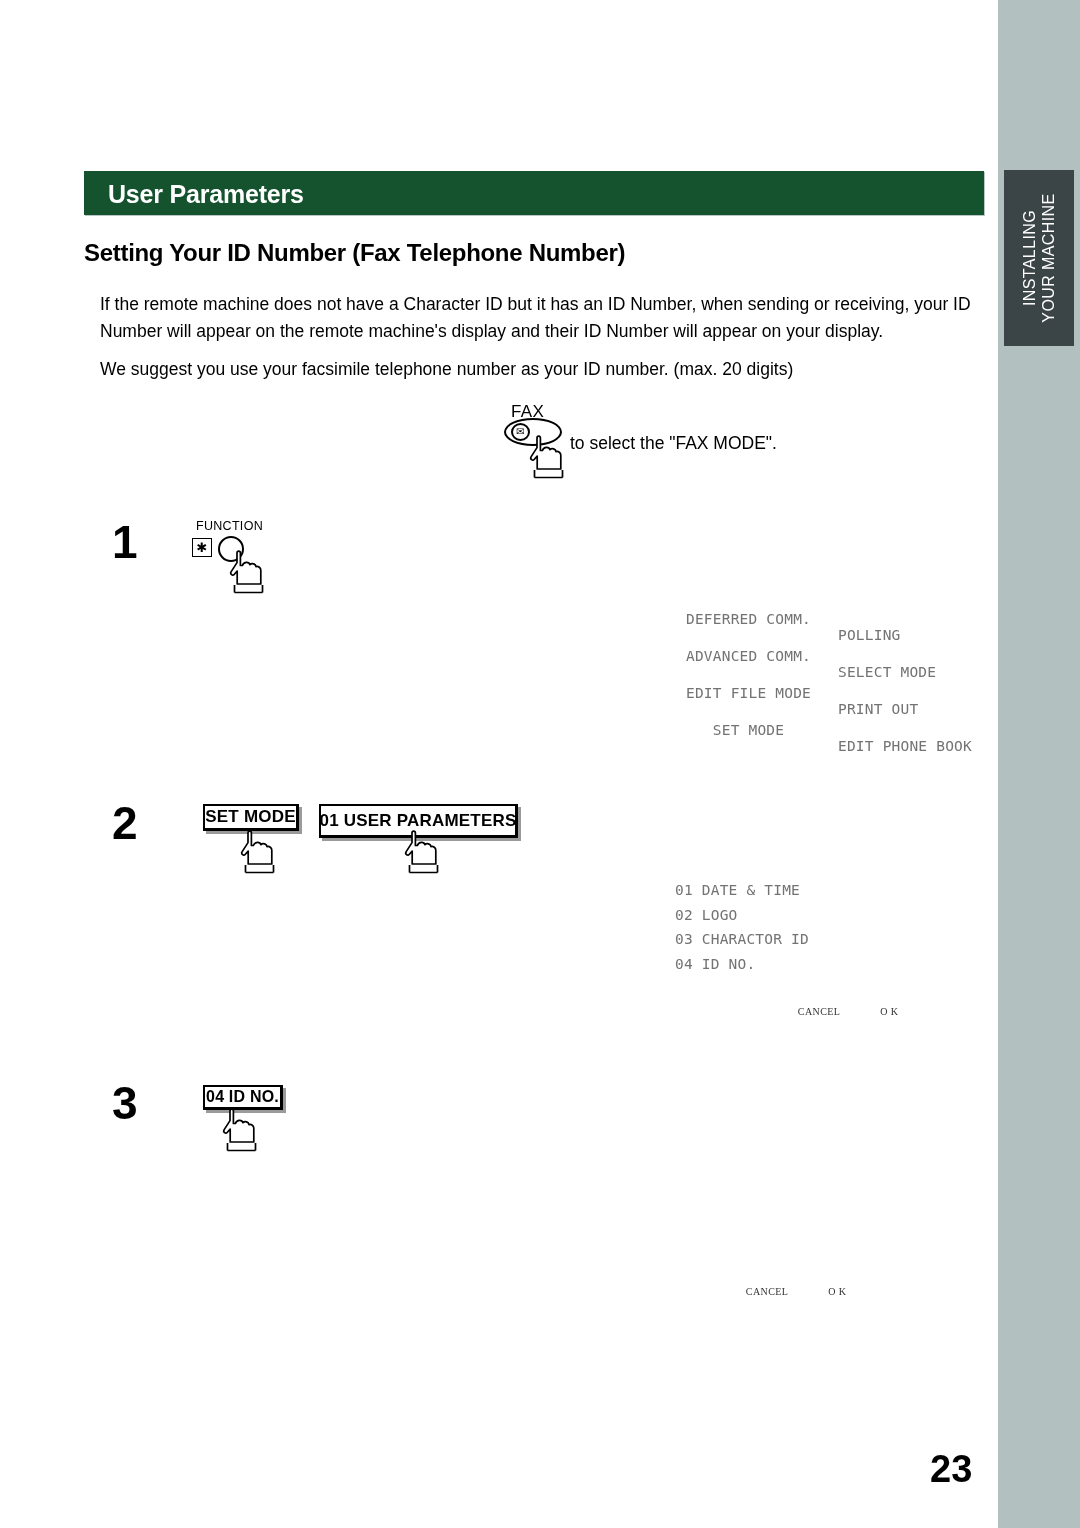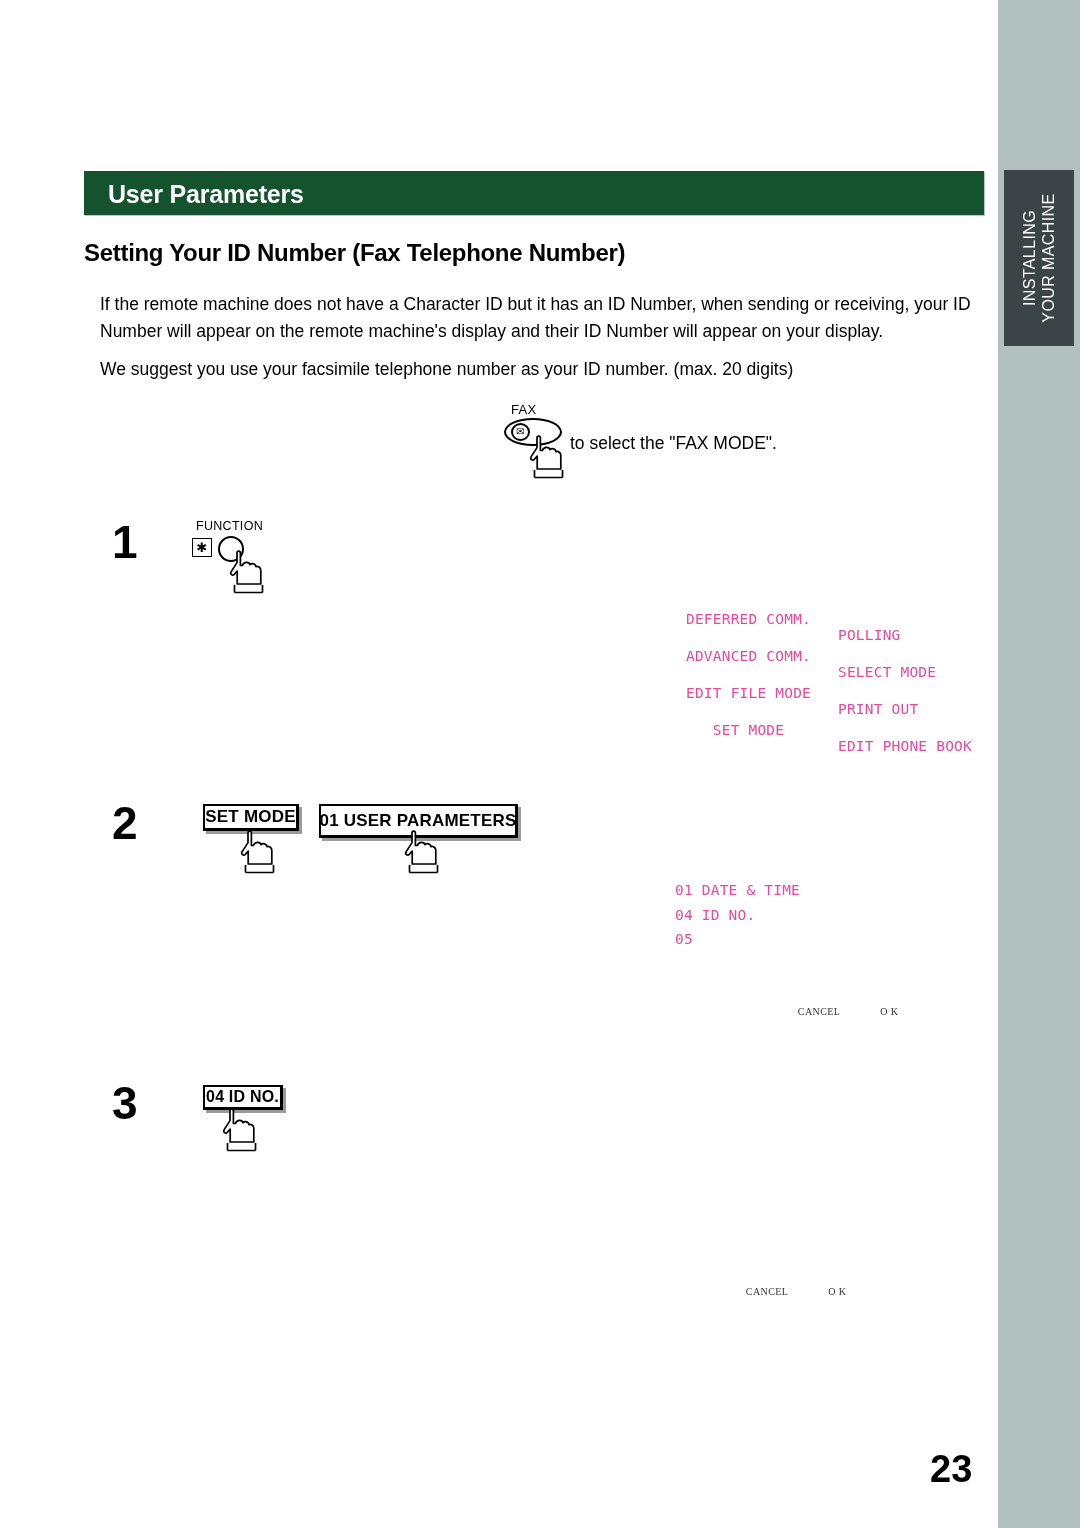--- a/index.html
+++ b/index.html
@@ -123,21 +123,21 @@
     position: absolute;
     left: 404px;
     top: -28px;
     width: 64px;
     height: 52px;
   }
   #fax-key-label {
     position: absolute;
     top: 0;
     left: 7px;
-    font-size: 13px;
+    font-size: 17px;
     letter-spacing: 0.3px;
   }
   #fax-key-oval {
     position: absolute;
     top: 16px;
     left: 0;
     width: 58px;
     height: 28px;
     border: 2px solid #000;
     border-radius: 50%;
@@ -240,21 +240,21 @@
   }
   #key-set-mode   { top: 804px; left: 203px; width: 96px;  height: 27px; }
   #key-user-param { top: 804px; left: 319px; width: 199px; height: 34px; }
   #key-id-no      { top: 1085px; left: 203px; width: 80px;  height: 25px; font-size: 16px; }
 
   
   .lcd {
     position: absolute;
     font-family: "DejaVu Sans Mono", monospace;
     font-size: 14.5px;
-    color: #ec4899;
+    color: #737373;
     letter-spacing: 0.2px;
   }
   .lcd-row {
     position: relative;
     height: 37px;
     white-space: pre;
   }
   .lcd-col-a { position: absolute; left: 0; }
   .lcd-col-b { position: absolute; }
 
@@ -382,24 +382,27 @@
            L12.2 35 L12.2 22 L9.4 25.2 C7.6 27.2 4.6 25 6.2 22.6
            L12 13.6 Z" fill="#ffffff" stroke="#000000" stroke-width="1.7" stroke-linejoin="round"></path>
   <path d="M9.5 36 L9.5 43.5 M9.5 43.5 L37.5 43.5 M37.5 43.5 L37.5 36" fill="none" stroke="#000000" stroke-width="1.7"></path>
 </svg>
 
 <div id="lcd-step2" class="lcd">
   <div class="lcd-row">
     <span class="lcd-col-a">01 DATE &amp; TIME</span>
   </div>
   <div class="lcd-row">
+    <span class="lcd-col-a">02 LOGO</span>
+  </div>
+  <div class="lcd-row">
+    <span class="lcd-col-a">03 CHARACTOR ID</span>
+  </div>
+  <div class="lcd-row">
     <span class="lcd-col-a">04 ID NO.</span>
-  </div>
-  <div class="lcd-row">
-    <span class="lcd-col-a">05</span>
   </div>
 </div>
 
 <div id="lcd-actions-2" class="lcd-actions">
   <span>CANCEL</span><span class="ok">O K</span>
 </div>
 
 <div id="step-num-3" class="step-num">3</div>
 
 <div id="key-id-no" class="soft-key">04 ID NO.</div>

